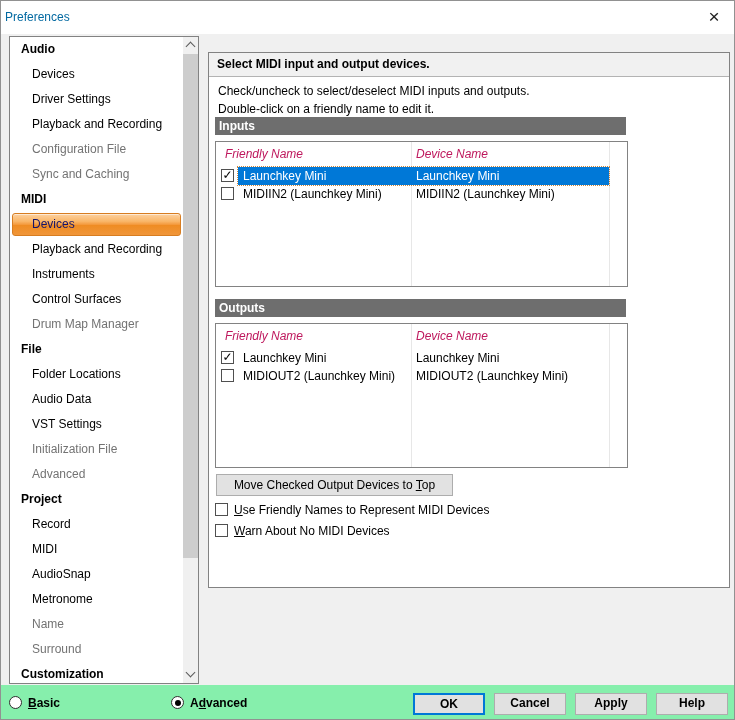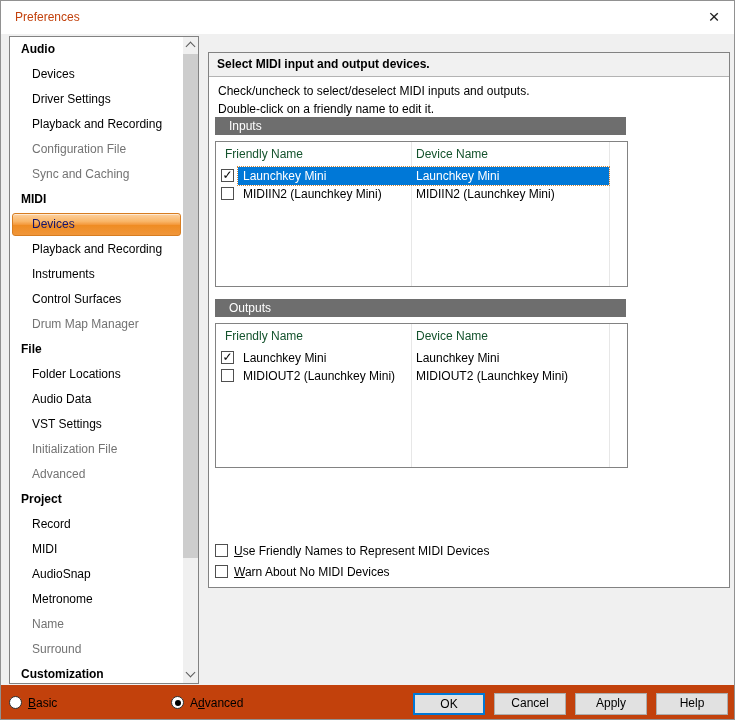--- a/index.html
+++ b/index.html
@@ -1,21 +1,21 @@
 <!DOCTYPE html>
 <html><head>
 <meta charset="utf-8">
 <style>
   html,body{margin:0;padding:0;background:#d8d8d8;}
   *{box-sizing:border-box;}
   .window{position:relative;width:735px;height:720px;background:#f0f0f0;border:1px solid #919191;
           font-family:"Liberation Sans",sans-serif;font-size:12px;color:#000;overflow:hidden;}
   
   .titlebar{position:absolute;left:0;top:0;right:0;height:33px;background:#ffffff;}
-  .title{position:absolute;left:14px;top:9px;font-size:12px;color:#c2410c;}
+  .title{position:absolute;left:4px;top:9px;font-size:12px;color:#0369a1;}
   .close{position:absolute;right:8px;top:4px;width:24px;height:24px;text-align:center;
          font-size:19px;line-height:23px;color:#222;font-weight:400;}
   
   .sidebar{position:absolute;left:8px;top:35px;width:190px;height:648px;background:#fff;
            border:1px solid #828282;overflow:hidden;}
   .side-list{position:absolute;left:0;top:0;right:16px;}
   .side-row{height:25px;line-height:25px;padding-left:22px;white-space:nowrap;overflow:hidden;}
   .side-row.header{padding-left:11px;font-weight:bold;}
   .side-row.blue{color:#737373;}
   .side-row.selected{height:23px;line-height:21px;margin:1px 1px 1px 2px;border:1px solid #d77d21;border-radius:3px;
@@ -28,45 +28,45 @@
   .chev{position:absolute;left:4px;width:7px;height:7px;border-left:1.5px solid #5b5b5b;border-top:1.5px solid #5b5b5b;}
   .chev.up{top:6px;transform:rotate(45deg);}
   .chev.down{top:3px;transform:rotate(225deg);}
   .sb-thumb{position:absolute;left:0;top:17px;width:15px;height:504px;background:#cdcdcd;}
   
   .main{position:absolute;left:207px;top:51px;width:522px;height:536px;background:#fff;border:1px solid #828282;}
   .band{position:absolute;left:0;top:0;right:0;height:24px;background:#f1f1f1;border-bottom:1px solid #b3b3b3;
         font-weight:bold;line-height:23px;padding-left:8px;}
   .instr{position:absolute;left:9px;white-space:nowrap;}
   .instr.l1{top:31px;} .instr.l2{top:49px;}
-  .secbar{position:absolute;left:6px;width:411px;height:18px;background:#6e6e6e;color:#fff;font-weight:normal;
-          line-height:18px;padding-left:14px;}
+  .secbar{position:absolute;left:6px;width:411px;height:18px;background:#6e6e6e;color:#fff;font-weight:bold;
+          line-height:18px;padding-left:4px;}
   #inputs-bar{top:64px;} #outputs-bar{top:246px;}
   .tbl{position:absolute;left:6px;width:413px;background:#fff;border:1px solid #828282;}
   #inputs-table{top:88px;height:146px;} #outputs-table{top:270px;height:145px;}
   .colline{position:absolute;top:0;bottom:0;width:1px;background:#e7e7e7;}
   .colline.c1{left:195px;} .colline.c2{left:393px;}
   .thdr{position:absolute;left:0;right:0;top:0;height:24px;}
-  .thdr .hc{position:absolute;top:0;line-height:24px;color:#14532d;}
+  .thdr .hc{position:absolute;top:0;line-height:24px;color:#be185d;font-style:italic;}
   .thdr .hc1{left:9px;} .thdr .hc2{left:200px;}
   .trow{position:absolute;left:0;right:0;height:18px;}
   .trow .hl{position:absolute;left:22px;width:371px;top:0;height:18px;background:#0078d7;outline:1px dotted #c8853e;}
   .trow .cb{position:absolute;left:5px;top:2px;width:13px;height:13px;border:1px solid #4f4f4f;background:#fff;
             font-size:12px;line-height:11px;text-align:center;color:#000;}
   .trow .fname{position:absolute;left:27px;line-height:18px;white-space:nowrap;}
   .trow .dname{position:absolute;left:200px;line-height:18px;white-space:nowrap;}
   .trow.selected .fname,.trow.selected .dname{color:#fff;}
   .move-btn{position:absolute;left:7px;top:421px;width:237px;height:22px;background:#e2e2e2;
             border:1px solid #adadad;text-align:center;line-height:20px;}
-  .opt{position:absolute;left:6px;height:16px;line-height:15px;white-space:nowrap;margin-top:41px;}
+  .opt{position:absolute;left:6px;height:16px;line-height:15px;white-space:nowrap;}
   #opt-friendly{top:450px;} #opt-warn{top:471px;}
   .opt .box{display:inline-block;width:13px;height:13px;border:1px solid #4f4f4f;background:#fff;
             vertical-align:-2px;margin-right:6px;}
   
-  .footer{position:absolute;left:0;top:684px;right:0;height:36px;background:#c2410c;}
+  .footer{position:absolute;left:0;top:684px;right:0;height:36px;background:#86efac;font-weight:bold;}
   .radio{position:absolute;top:11px;height:16px;line-height:15px;white-space:nowrap;}
   #radio-basic{left:8px;} #radio-advanced{left:170px;}
   .circ{display:inline-block;position:relative;width:13px;height:13px;border:1px solid #2f2f2f;border-radius:50%;
         background:#fff;vertical-align:-2px;margin-right:6px;}
   .radio.sel .circ::after{content:"";position:absolute;left:2.5px;top:2.5px;width:6px;height:6px;border-radius:50%;background:#000;}
   .btn{position:absolute;top:8px;width:72px;height:22px;background:#e1e1e1;border:1px solid #adadad;
        text-align:center;line-height:19px;}
   #btn-ok{left:412px;border:2px solid #0078d7;}
   #btn-cancel{left:493px;} #btn-apply{left:574px;} #btn-help{left:655px;}
 </style>
@@ -159,20 +159,21 @@
           <span class="fname">Launchkey Mini</span>
           <span class="dname">Launchkey Mini</span>
         </div>
         <div class="trow" style="top: 43px;">
           <span class="cb"></span>
           <span class="fname">MIDIOUT2 (Launchkey Mini)</span>
           <span class="dname">MIDIOUT2 (Launchkey Mini)</span>
         </div>
       </div>
 
+    <div class="move-btn" id="move-btn">Move Checked Output Devices to <u>T</u>op</div>
 
     <div class="opt" id="opt-friendly">
       <span class="box"></span><span class="lbl"><u>U</u>se Friendly Names to Represent MIDI Devices</span>
     </div>
     <div class="opt" id="opt-warn">
       <span class="box"></span><span class="lbl"><u>W</u>arn About No MIDI Devices</span>
     </div>
   </div>
 
   <div class="footer">

